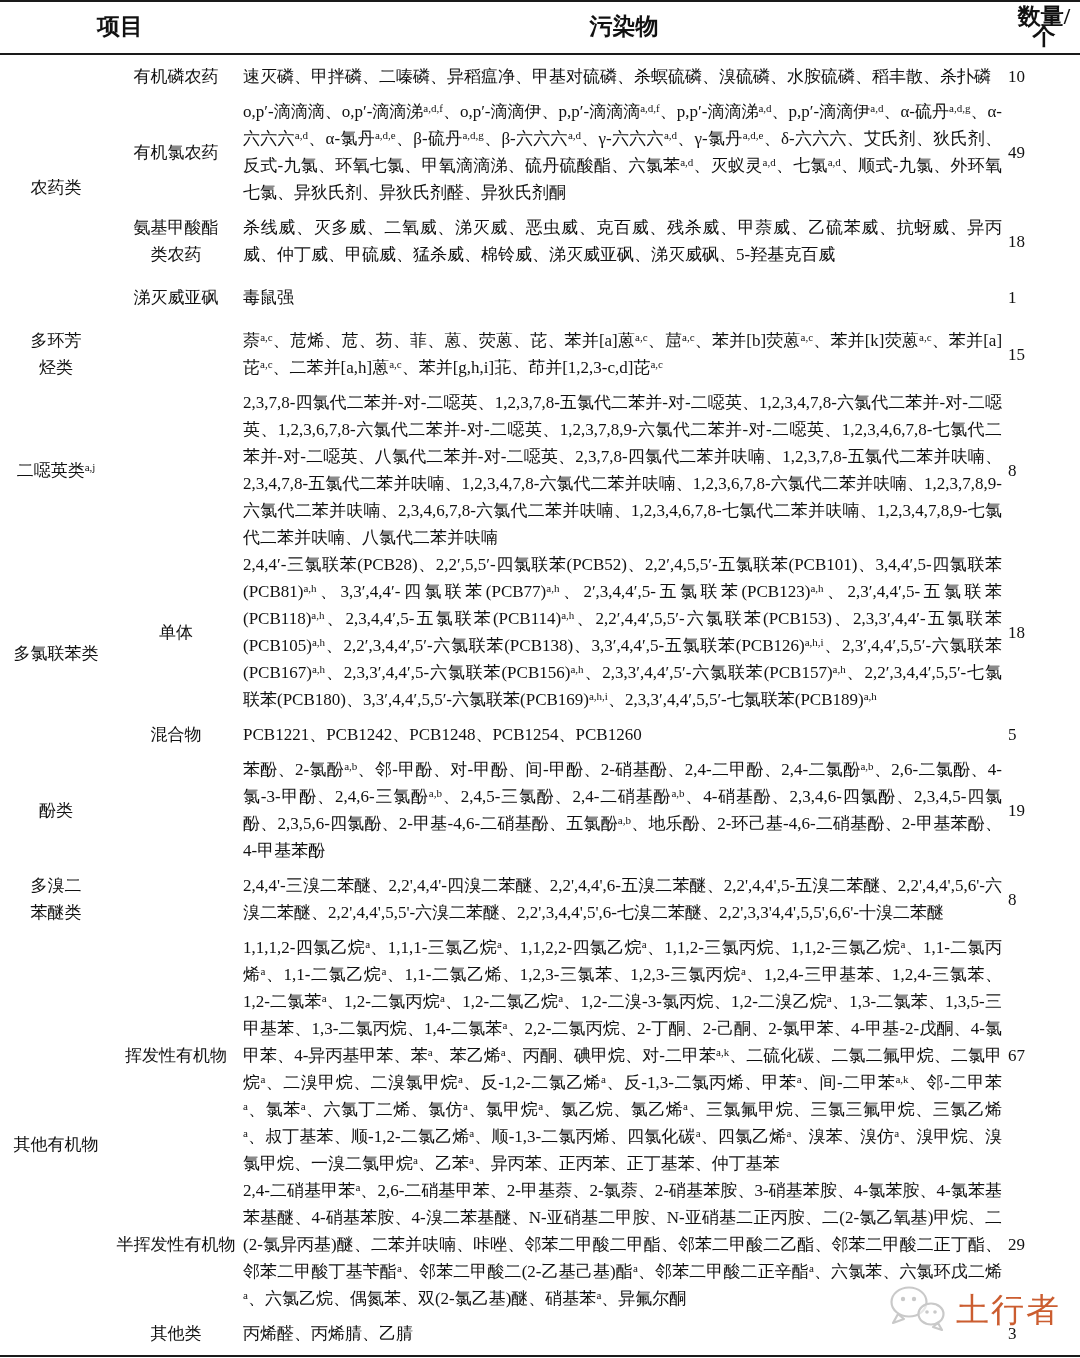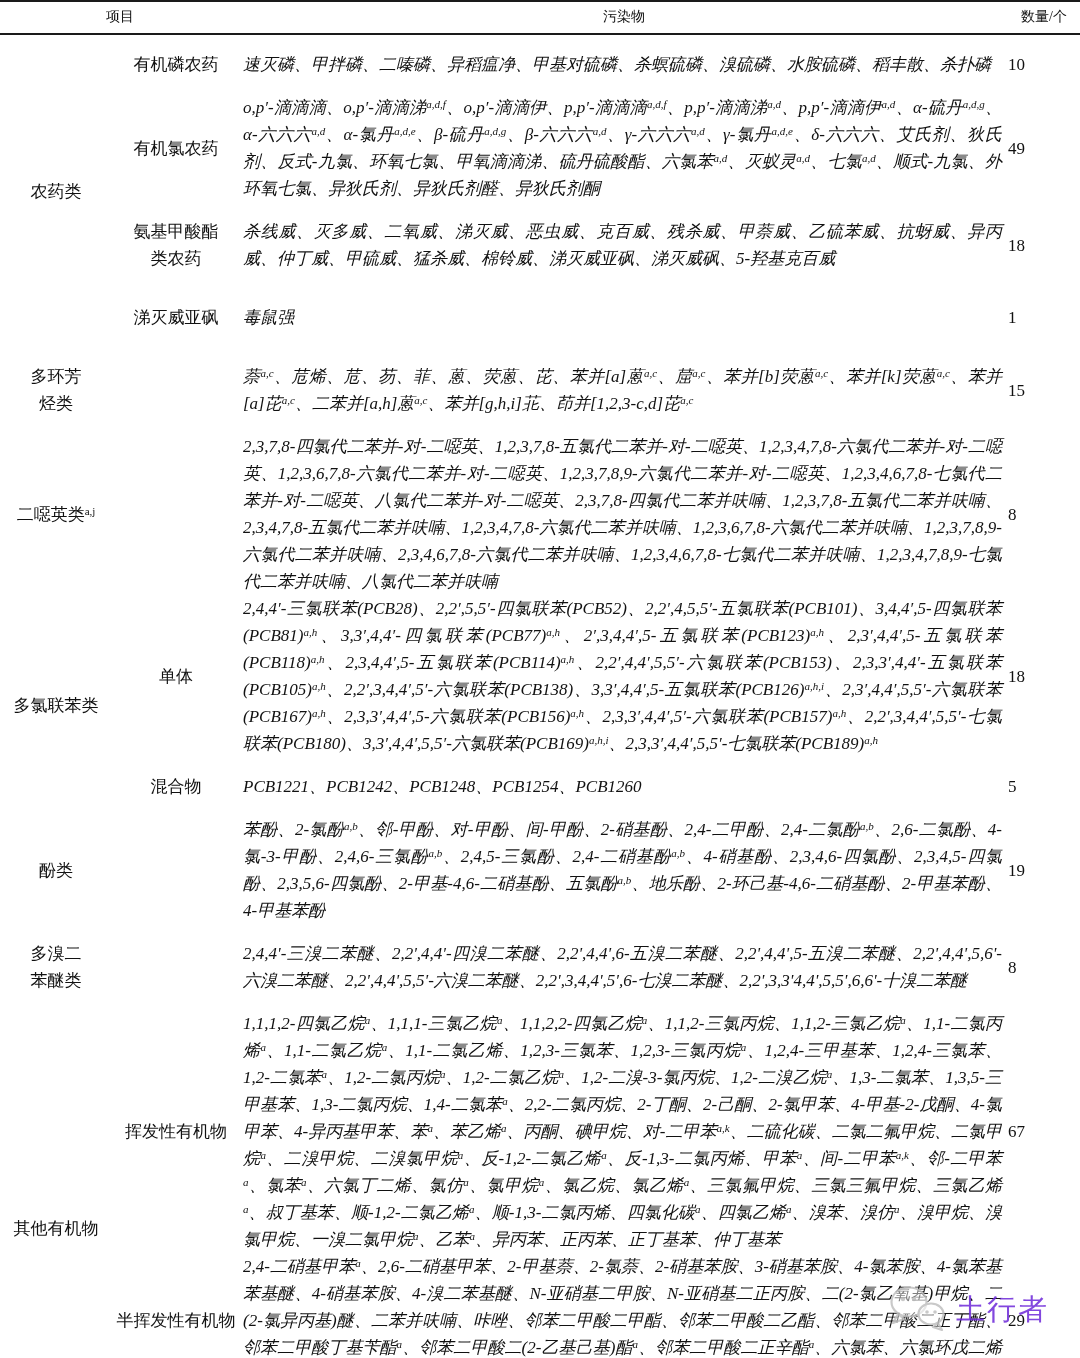--- a/index.html
+++ b/index.html
@@ -7,44 +7,44 @@
     width:1080px;height:1358px;position:relative;overflow:hidden;
     font-family:"Liberation Serif","DejaVu Serif",serif;
     color:#111;
   }
   table.main{
     width:1080px;border-collapse:collapse;table-layout:fixed;
     border-top:2.5px solid #1a1a1a;
     border-bottom:3.5px solid #1a1a1a;
   }
   thead th{
-    font-weight:normal;font-size:14px;line-height:20px;
+    font-weight:bold;font-size:23px;line-height:20px;
     padding:5px 0 6px 0;
     border-bottom:2.5px solid #1a1a1a;
   }
   td{font-size:17px;line-height:27px;vertical-align:middle;padding:0;}
-  td.cat,td.sub{text-align:center;white-space:pre-line;padding:16px 2px;}
-  td.pol{text-align:justify;padding:0 6px 0 3px;font-style:italic;}
+  td.cat,td.sub{text-align:center;white-space:pre-line;padding:8px 2px;}
+  td.pol{text-align:justify;padding:0 6px 0 3px;}
   td.num{text-align:left;}
   tr.total-row td{
     border-top:2px solid #1a1a1a;
     font-size:18px;line-height:29px;
   }
   td.total-label{text-align:left;padding-left:24px;}
   sup{
     font-size:11px;line-height:0;position:relative;top:-0.45em;
     vertical-align:baseline;letter-spacing:0;
   }
   .watermark{
     position:absolute;left:886px;top:1281px;width:180px;height:58px;
     display:flex;align-items:center;gap:8px;z-index:5;opacity:0.85;
     pointer-events:none;
   }
   .watermark .wm-text{
-    font-size:29px;color:#6d28d9;letter-spacing:2px;white-space:nowrap;
+    font-size:33px;color:#c2410c;letter-spacing:2px;white-space:nowrap;
   }
 </style>
 </head>
 <body>
 
 <table class="main">
   <colgroup>
     <col style="width:112px">
       <col style="width:128px">
       <col style="width:768px">

